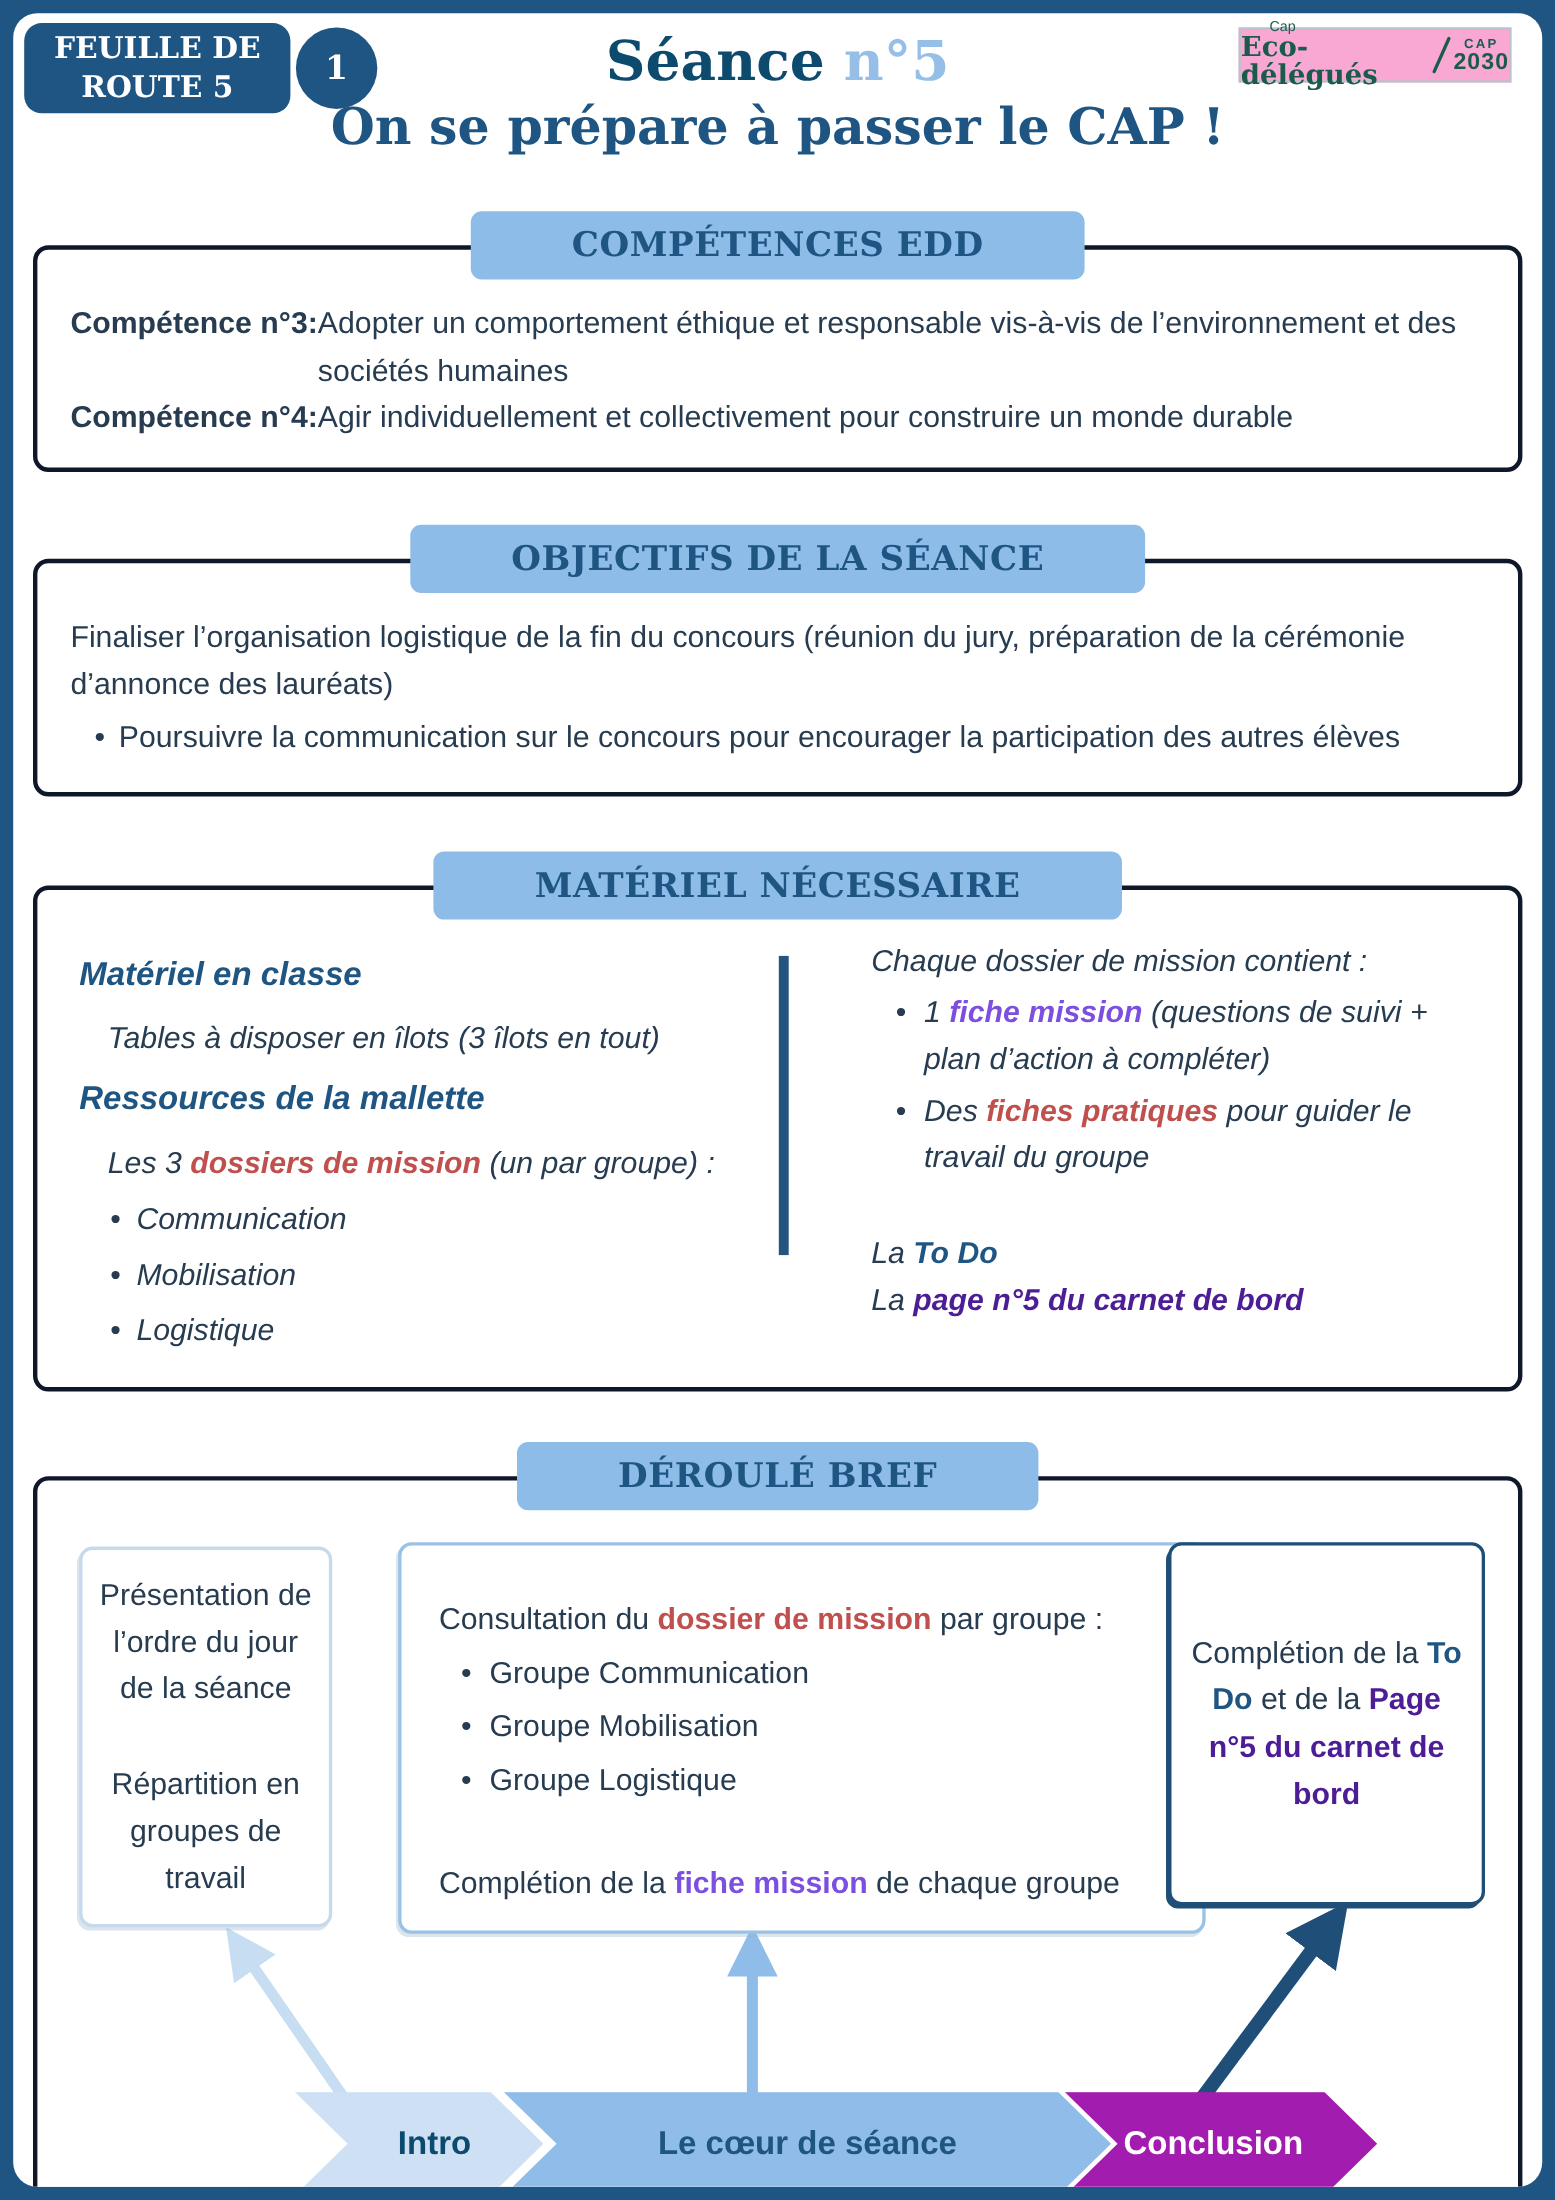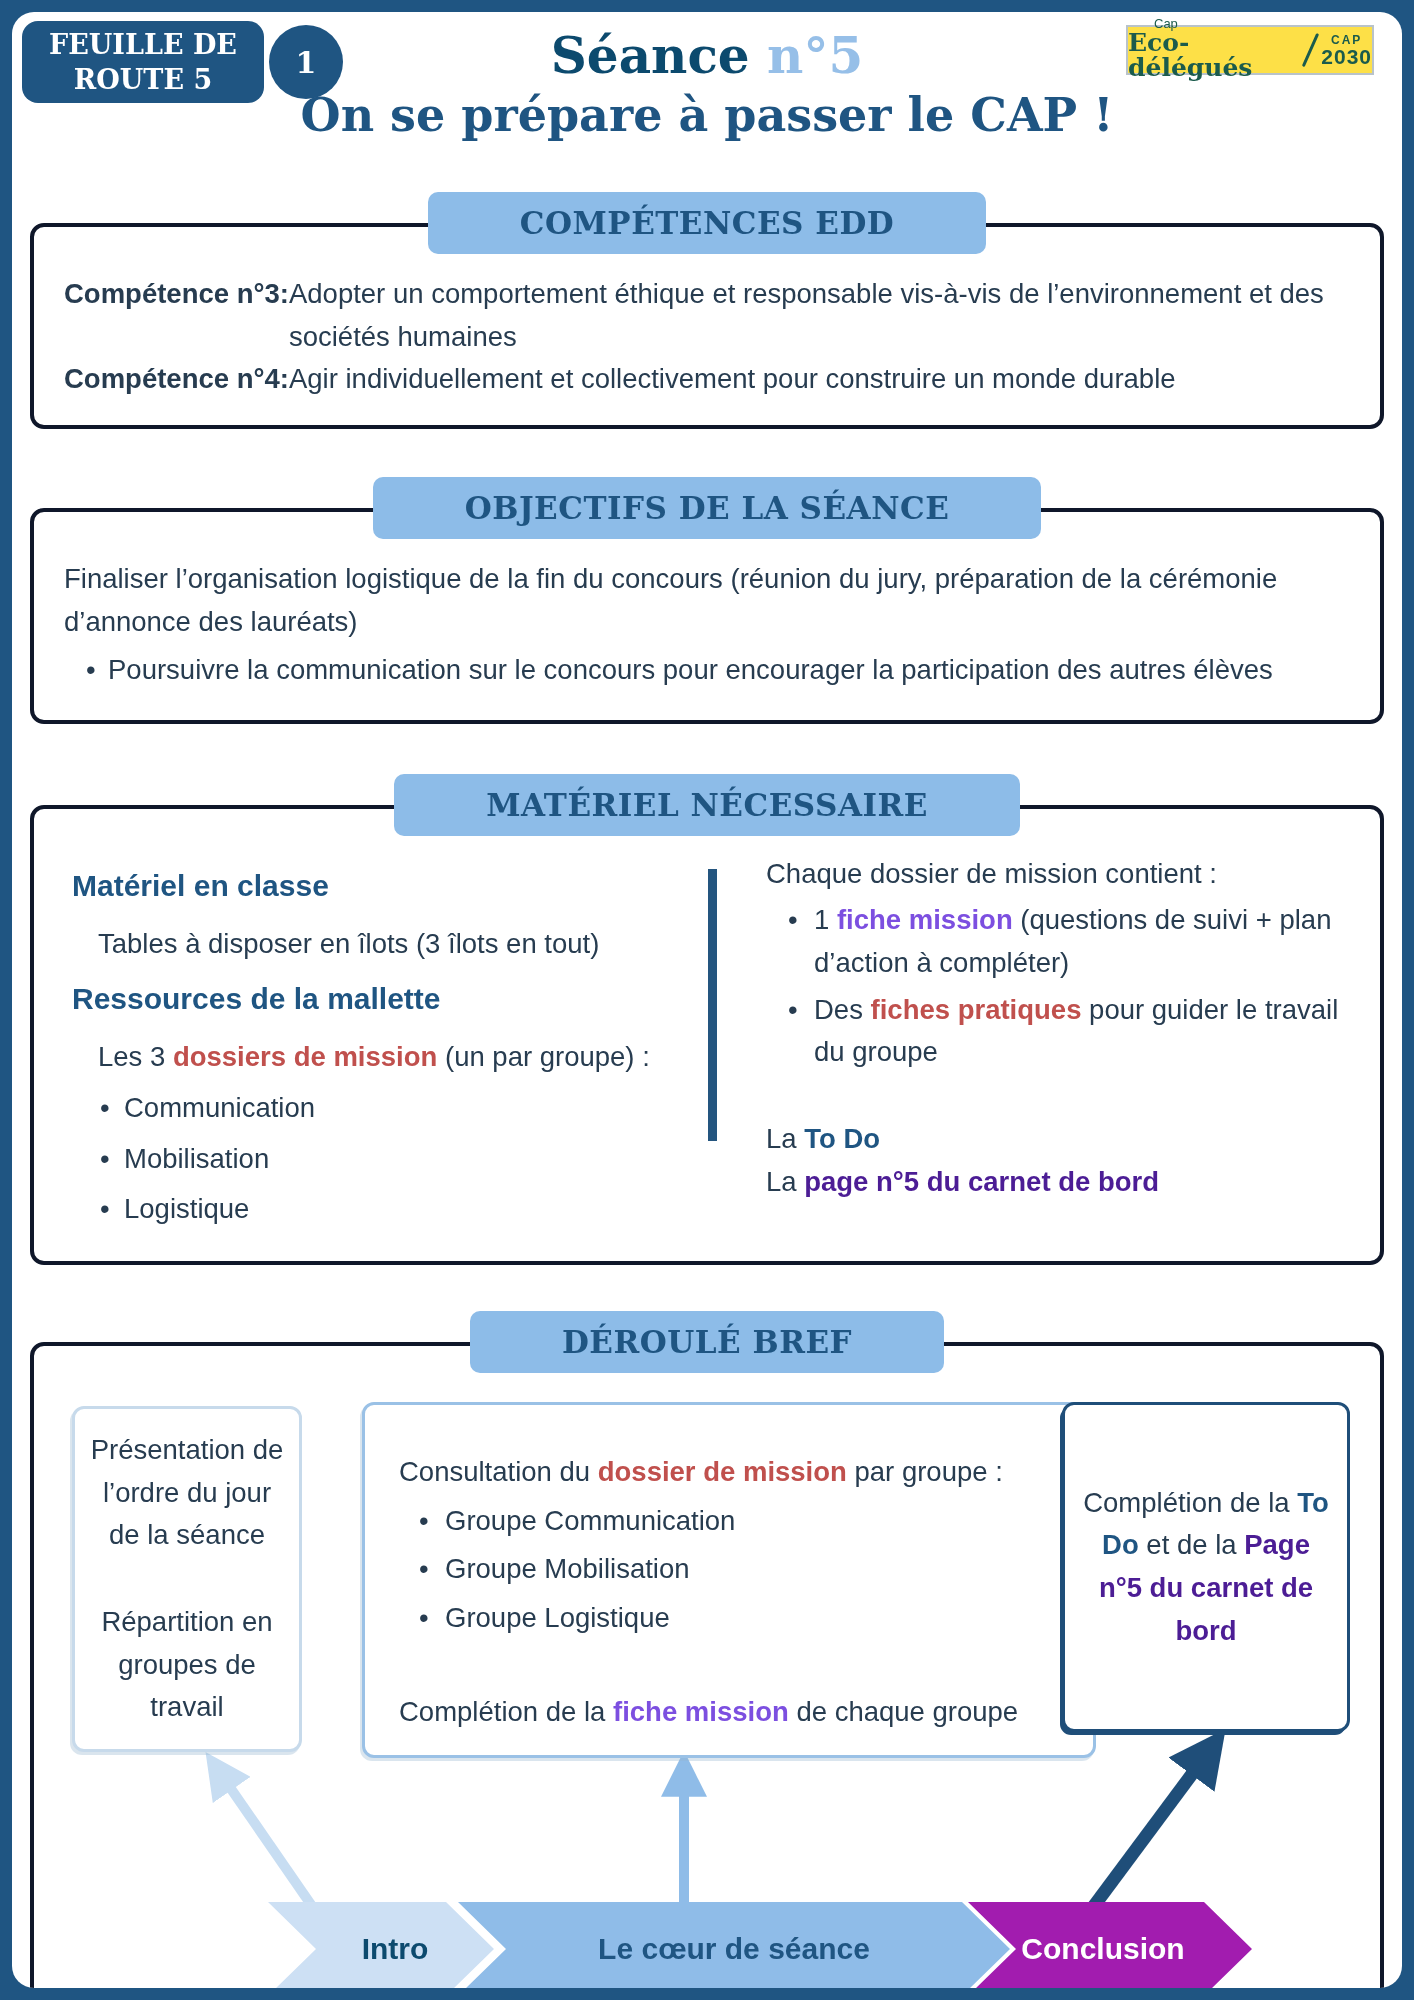--- a/index.html
+++ b/index.html
@@ -17,21 +17,21 @@
   .step-circle { position:absolute; left:257px; top:13px; width:74px; height:74px; border-radius:50%;
     background:#1F5582; color:#fff; font-family:"DejaVu Serif",serif; font-weight:bold; font-size:30px;
     display:flex; align-items:center; justify-content:center; }
   .main-title { position:absolute; left:0; right:0; top:14px; text-align:center;
     font-family:"DejaVu Serif",serif; font-weight:bold; font-size:50px; }
   .main-title .t-main { color:#0c4a6e; }
   .main-title .t-num  { color:#96BFE8; }
   .subtitle { position:absolute; left:0; right:0; top:76px; text-align:center;
     font-family:"DejaVu Serif",serif; font-weight:bold; font-size:46px; color:#1F5582; }
   .logo { position:absolute; left:1114px; top:13px; width:248px; height:50px; border:2px solid #b9c3c9;
-    background:#fde047; display:flex; align-items:center; justify-content:center; gap:10px; color:#1B5B4C; }
+    background:#f9a8d4; display:flex; align-items:center; justify-content:center; gap:10px; color:#1B5B4C; }
   .logo .l-left { position:relative; padding-top:10px; font-family:"DejaVu Serif",serif; font-weight:bold; font-size:25px; line-height:1; }
   .logo .l-cap { position:absolute; top:-3px; left:26px; font-family:"Liberation Sans",sans-serif; font-weight:normal; font-size:13px; }
   .logo .l-slash { width:3px; height:36px; background:#1B5B4C; transform:rotate(24deg); border-radius:2px; }
   .logo .l-right { display:flex; flex-direction:column; align-items:center; line-height:1; font-weight:bold; }
   .logo .l-cap2 { font-size:12px; letter-spacing:2px; }
   .logo .l-year { font-size:21px; letter-spacing:1px; }
 
   
   .section { margin:0 18px; position:relative; }
   .badge { position:relative; z-index:2; width:fit-content; margin:0 auto -31px auto; padding:13px 92px;
@@ -53,21 +53,21 @@
 
   
   .mt-obj { margin-top:48px; }
   .obj-box { padding:46px 30px 28px 30px; }
   .dot-li { position:relative; padding-left:44px; margin-top:6px; }
   .dot-li::before { content:"•"; position:absolute; left:22px; }
 
   
   .mt-mat { margin-top:50px; }
   .mat-box { padding:44px 26px 30px 26px; min-height:342px; }
-  .mat-grid { display:grid; grid-template-columns:640px 1fr; column-gap:66px; }
+  .mat-grid { display:grid; grid-template-columns:640px 1fr; column-gap:92px;font-style:italic; }
   .mat-h { color:#1F5582; font-size:30px; font-weight:bold; margin:10px 0 14px 12px; }
   .mat-p { padding-left:38px; margin-bottom:8px; }
   .mat-ul .dot-li { padding-left:64px; margin-top:8px; }
   .mat-ul .dot-li::before { left:40px; }
   .mat-divider { position:absolute; left:674px; top:60px; width:9px; height:272px; background:#24557F; }
   .mat-right .dot-li { padding-left:48px; margin-top:4px; }
   .mat-right .dot-li::before { left:22px; }
   .mat-right .la-lines { margin-top:44px; }
 
   

